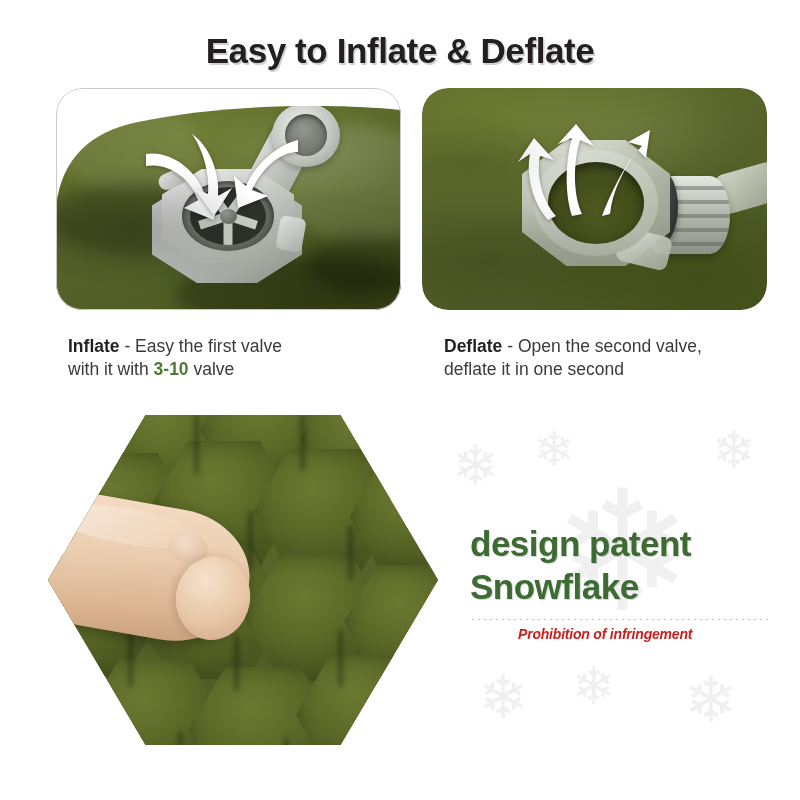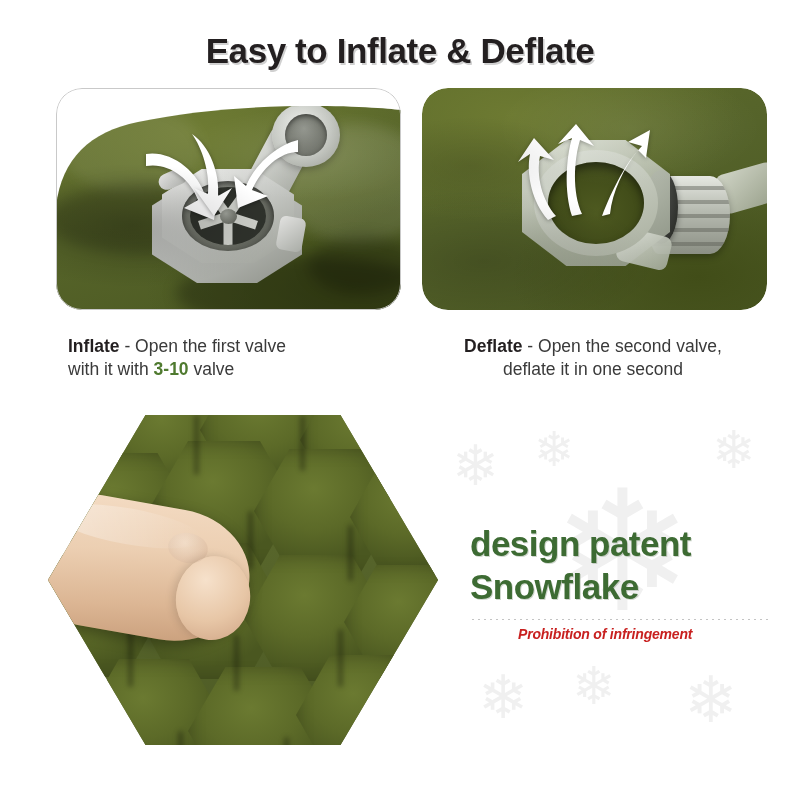--- a/index.html
+++ b/index.html
@@ -195,21 +195,21 @@
   
   .arrow{ position:absolute; }
   .arrow svg{ display:block; filter:drop-shadow(0 1px 2px rgba(0,0,0,.35)); }
 
   
   .cap-txt{
     position:absolute; width:330px;
     font-size:17.5px; line-height:23px; color:#3a3a3a;
   }
   .cap-txt.one{ left:68px;  top:335px; }
-  .cap-txt.two{ left:428px; top:335px;text-align:center; }
+  .cap-txt.two{ left:444px; top:335px; }
   .cap-txt b.kw{ color:#231f20; font-weight:bold; }
   .cap-txt b.num{ color:#4f7a2f; font-weight:bold; }
 
   
   .hexwrap{
     position:absolute; left:48px; top:415px; width:390px; height:330px;
   }
   .hex{
     position:absolute; inset:0;
     clip-path:polygon(25% 0%,75% 0%,100% 50%,75% 100%,25% 100%,0% 50%);
@@ -355,21 +355,21 @@
       <div class="arrow" style="left:168px;top:40px;">
         <svg width="64" height="92" viewBox="0 0 64 92">
           <path d="M12 88 C22 62 36 34 52 18 L38 14 L60 2 L56 30 L48 22 C34 40 22 64 20 86 Z" fill="#ffffff"></path>
         </svg>
       </div>
     </div>
     <div class="frame"></div>
   </div>
 
   <div class="cap-txt one">
-    <b class="kw">Inflate</b><span> - Open the first valve</span><br>
+    <b class="kw">Inflate</b><span> - Easy the first valve</span><br>
     <span>with it with </span><b class="num">3-10</b><span> valve</span>
   </div>
 
   <div class="cap-txt two">
     <b class="kw">Deflate</b><span> - Open the second valve,</span><br>
     <span>deflate it in one second</span>
   </div>
 
   <div class="hexwrap">
     <div class="hex">

